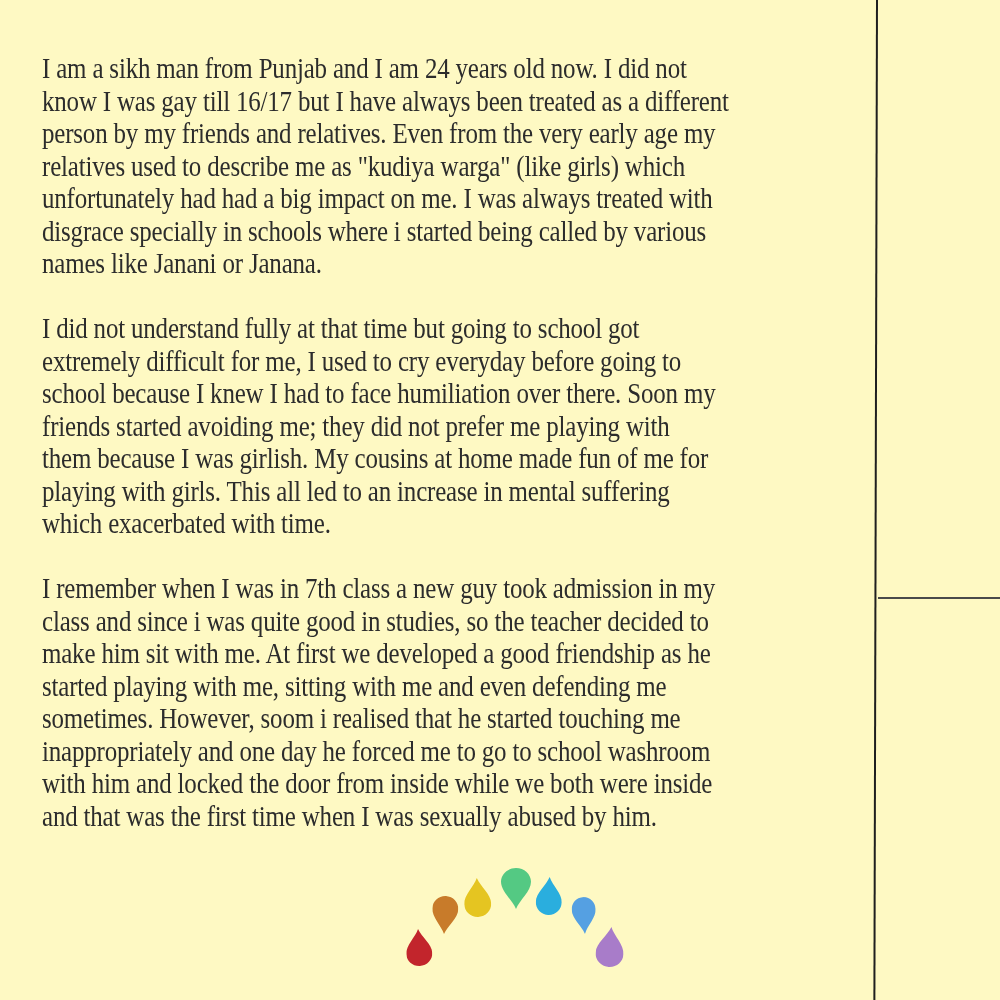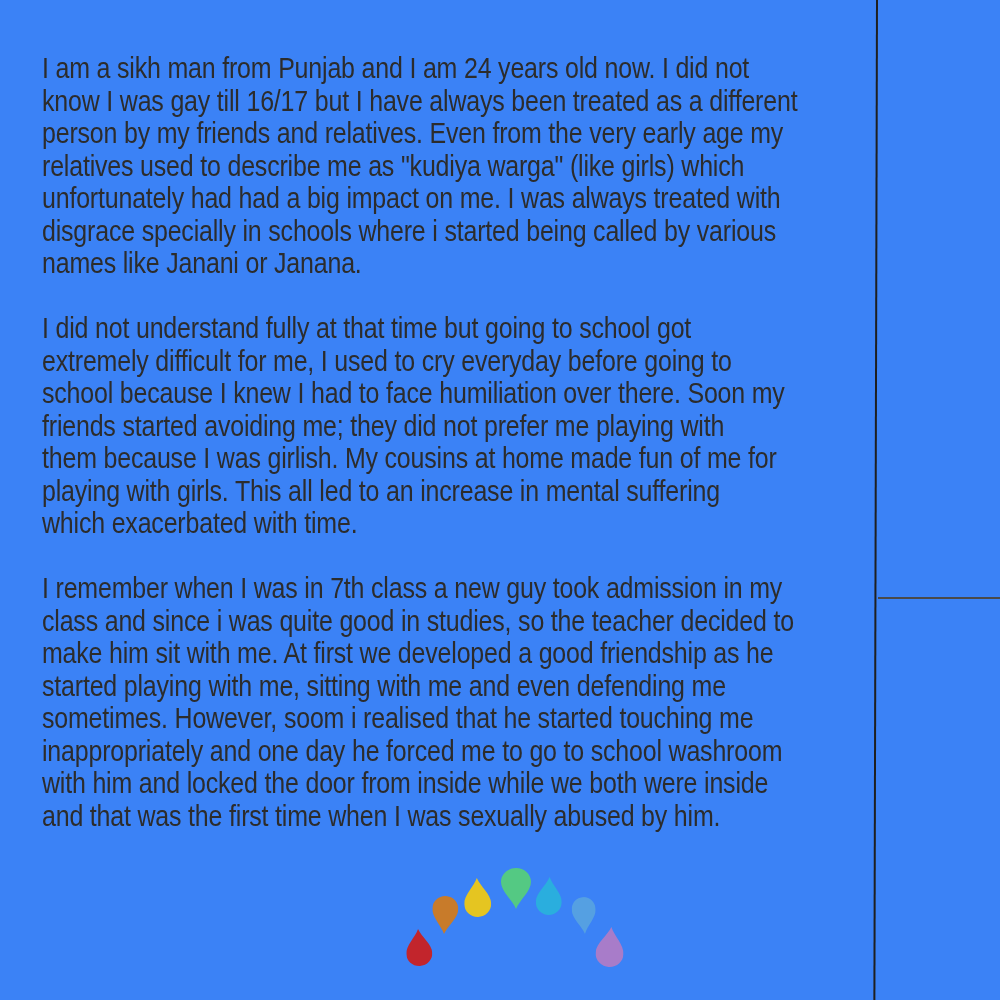--- a/index.html
+++ b/index.html
@@ -2,23 +2,23 @@
 <html><head>
 <meta charset="utf-8">
 <style>
   html, body { margin: 0; padding: 0; }
   body { background: #ffffff; }
 
   .canvas {
     position: relative;
     width: 1000px;
     height: 1000px;
-    background: #3b82f6;
+    background: #fef9c3;
     overflow: hidden;
-    font-family: Liberation Sans, sans-serif;
+    font-family: Liberation Serif, serif;
   }
 
   
   .text-block {
     position: absolute;
     left: 42px;
     top: 52px;
     width: 960px;
     transform: scaleX(0.86);
     transform-origin: 0 0;

